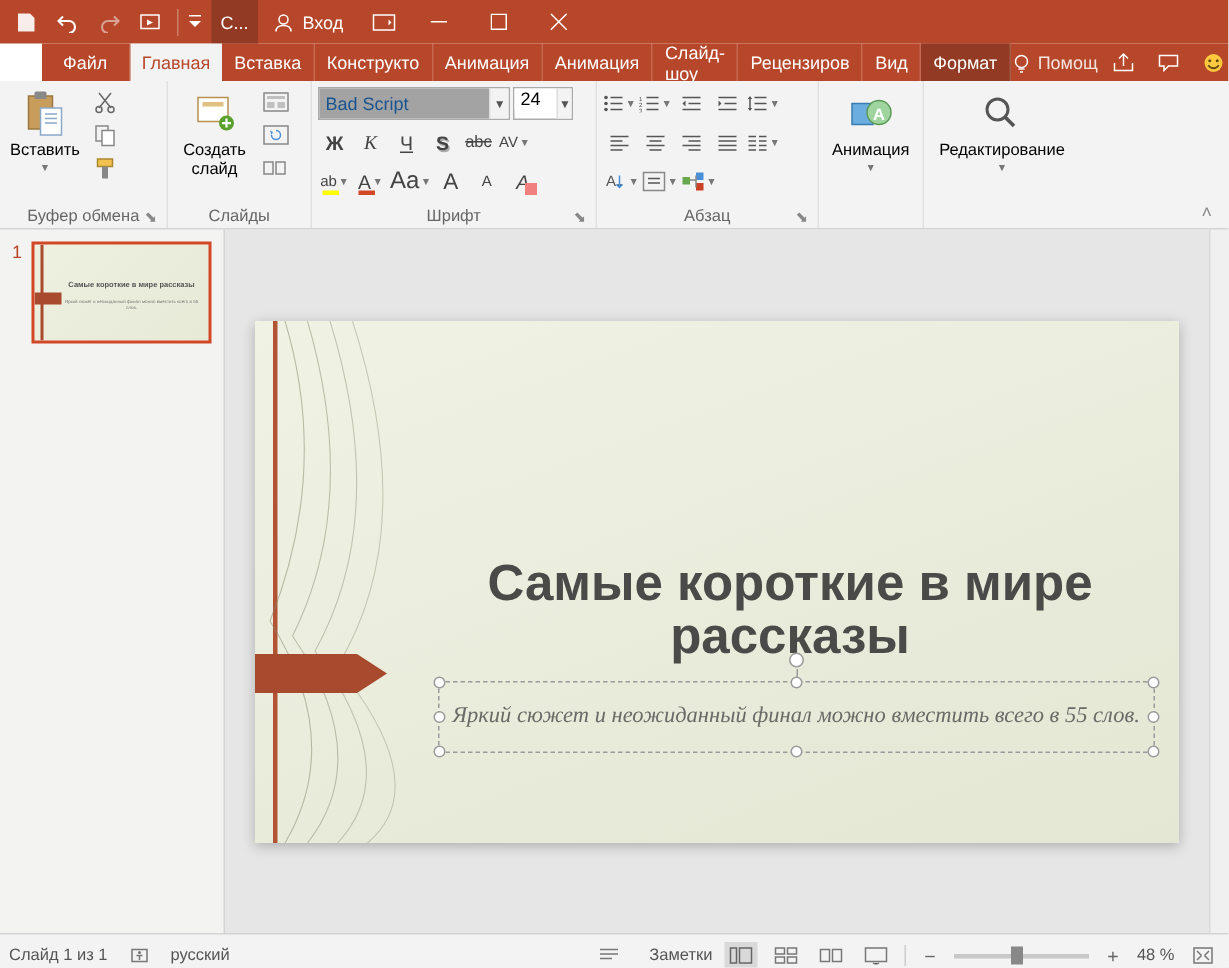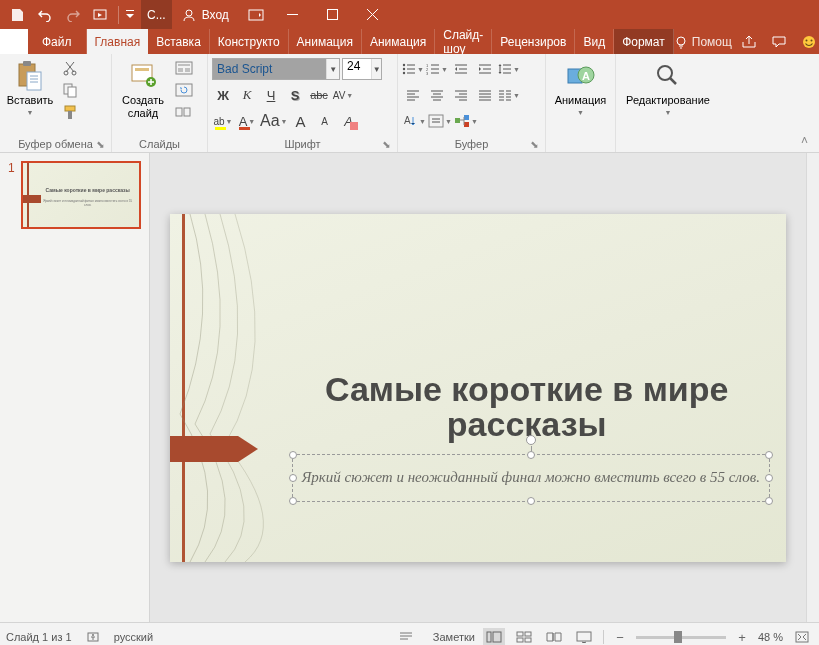--- a/index.html
+++ b/index.html
@@ -426,21 +426,21 @@
               <rect x="1" y="4" width="5" height="5" fill="#6aa84f"></rect>
               <rect x="10" y="1" width="5" height="5" fill="#4a90d9"></rect>
               <rect x="10" y="8" width="5" height="5" fill="#cc4125"></rect>
               <path stroke="#888" d="M6 6h4M10 3v8"></path>
             </svg>
             <span class="dd">▼</span>
           </div>
       </div>
     </div>
     <div class="group-label">
-        <span>Буфер</span>
+        <span>Абзац</span>
         <span class="dialog-launcher">⬊</span>
       </div>
   </div>
 
   <div class="group" style="width:70px">
     <div class="group-body" style="justify-content:center">
       <div class="big-btn" style="width:62px">
         <div class="big-icon">
             <svg width="30" height="26" viewBox="0 0 30 26">
               <rect x="2" y="6" width="14" height="14" fill="#6aadde" stroke="#3a7cb0"></rect>

